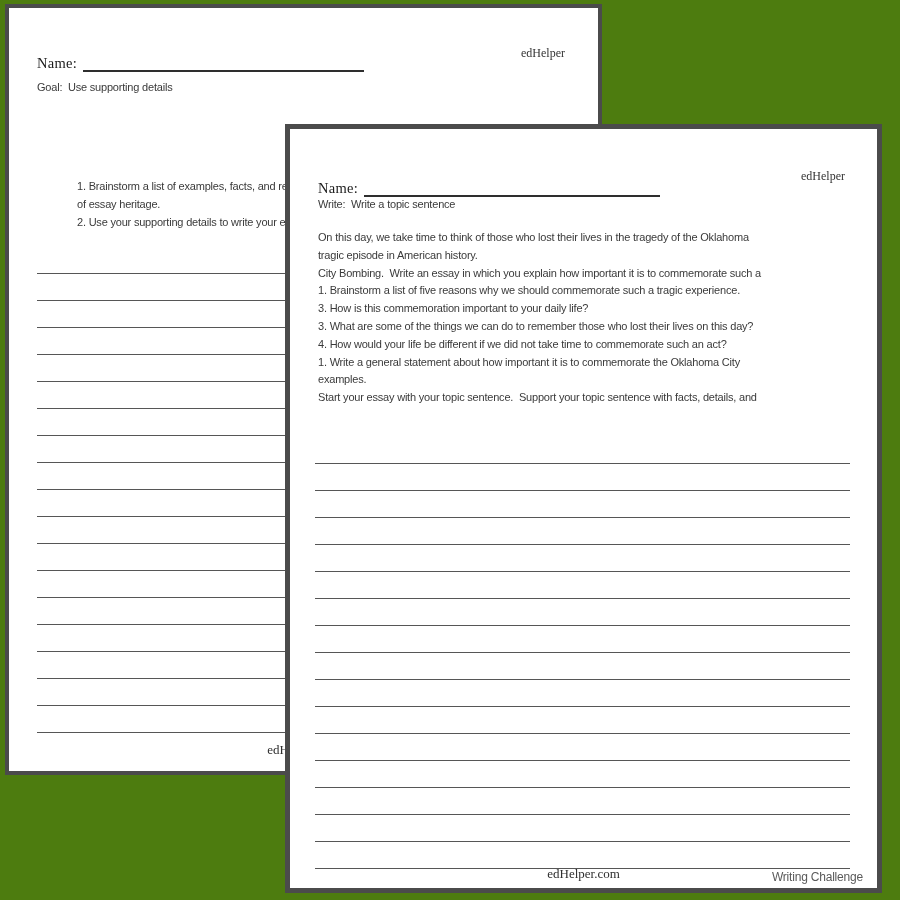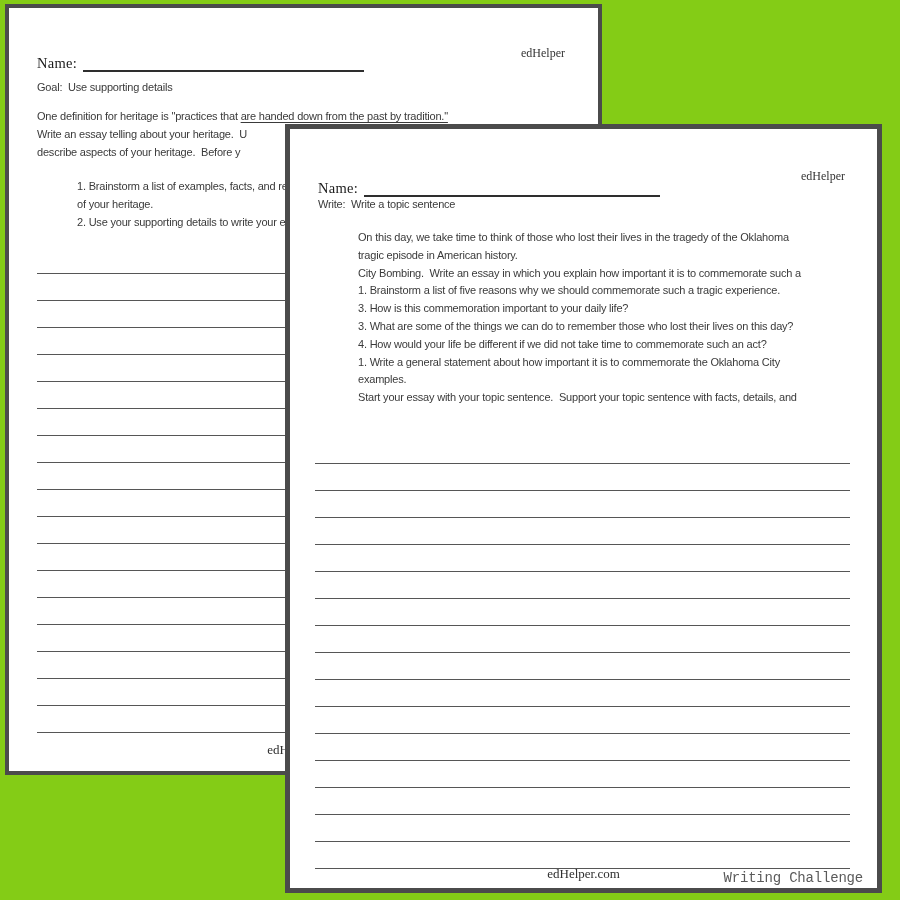--- a/index.html
+++ b/index.html
@@ -1,20 +1,20 @@
 <!DOCTYPE html>
 <html><head>
 <meta charset="utf-8">
 <style>
   html, body { margin: 0; padding: 0; background: #ffffff; }
   #canvas {
     position: relative;
     width: 900px;
     height: 900px;
-    background: #84cc16;
+    background: #4d7c0f;
     overflow: hidden;
     font-family: "Liberation Sans", sans-serif;
   }
   .page {
     position: absolute;
     background: #ffffff;
     box-sizing: border-box;
     overflow: hidden;
   }
   .page.back  { left: 5px;   top: 4px;   width: 597px; height: 771px; border: 4px solid #4b4b4b; z-index: 1; }
@@ -54,21 +54,21 @@
     letter-spacing: -0.2px;
     color: #3a3a3a;
     white-space: pre;
   }
   .back  .goal { position: absolute; left: 28px; top: 73px; }
   .front .goal { position: absolute; left: 28px; top: 69px; }
 
   .para { position: absolute; }
   .back  .para.intro { left: 28px; top: 100px; }
   .back  .para.steps { left: 28px; top: 170px; margin-left: 40px; }
-  .front .para.body  { left: 28px; top: 100px; margin-left: 40px; }
+  .front .para.body  { left: 28px; top: 100px; }
   .body-line { height: 17.8px; line-height: 17.8px; }
   .u { text-decoration: underline; text-underline-offset: 2px; }
 
   .ruled { position: absolute; }
   .back  .ruled { left: 28px; top: 239px; width: 533px; }
   .front .ruled { left: 25px; top: 308px; width: 535px; }
   .rule { height: 26px; border-bottom: 1px solid #565656; }
 
   .footer-site {
     position: absolute;
@@ -78,50 +78,45 @@
     font-family: "Liberation Serif", serif;
     font-size: 13px;
     color: #2e2e2e;
   }
   .back  .footer-site { top: 734px; }
   .front .footer-site { top: 737px; }
   .footer-tag {
     position: absolute;
     right: 14px;
     top: 741px;
-    font-family: Liberation Mono, monospace;
-    font-size: 14px;
+    font-family: Liberation Sans, sans-serif;
+    font-size: 12px;
     letter-spacing: -0.2px;
     color: #5a5a5a;
   }
 </style>
 </head>
 <body>
 
 <div id="canvas">
 
   <div class="page back">
     <div class="brand">edHelper</div>
 
     <div class="name-row">
       <span class="name-label">Name:</span>
       <span class="name-line"></span>
     </div>
 
     <div class="goal">Goal:  Use supporting details</div>
 
-    <div class="para intro">
-      <div class="body-line"><span>One definition for heritage is "practices that </span><span class="u">are handed down from the past by tradition."</span></div>
-      <div class="body-line">Write an essay telling about your heritage.  U</div>
-      <div class="body-line">describe aspects of your heritage.  Before y</div>
-    </div>
 
     <div class="para steps">
       <div class="body-line">1. Brainstorm a list of examples, facts, and rea</div>
-      <div class="body-line">of your heritage.</div>
+      <div class="body-line">of essay heritage.</div>
       <div class="body-line">2. Use your supporting details to write your e</div>
     </div>
 
     <div class="ruled">
         <div class="rule"></div>
         <div class="rule"></div>
         <div class="rule"></div>
         <div class="rule"></div>
         <div class="rule"></div>
         <div class="rule"></div>

